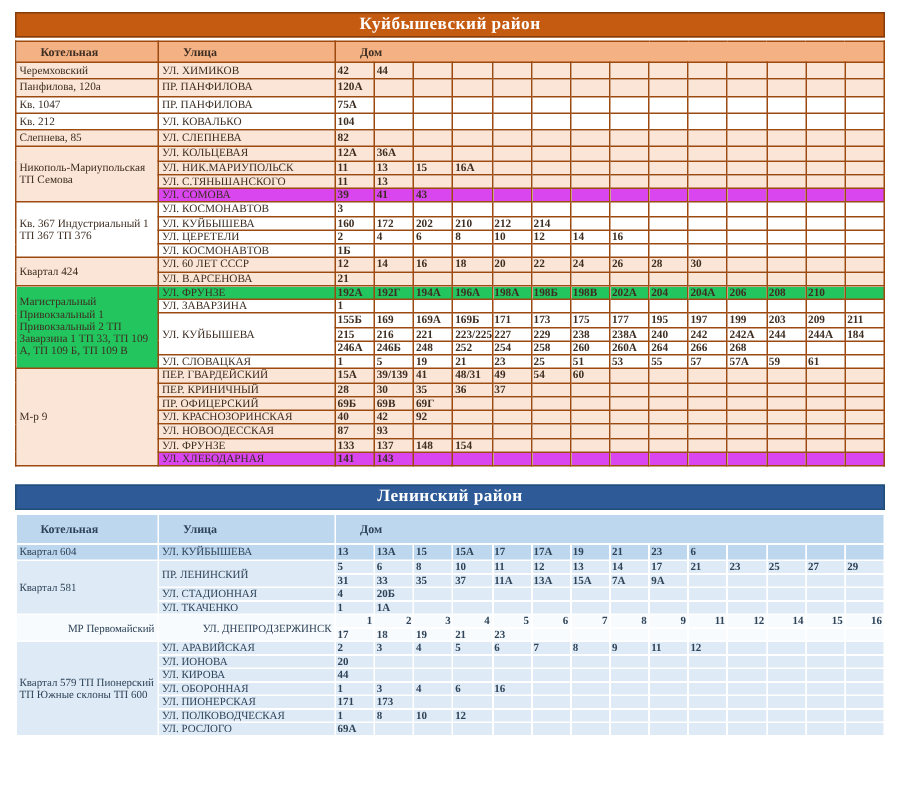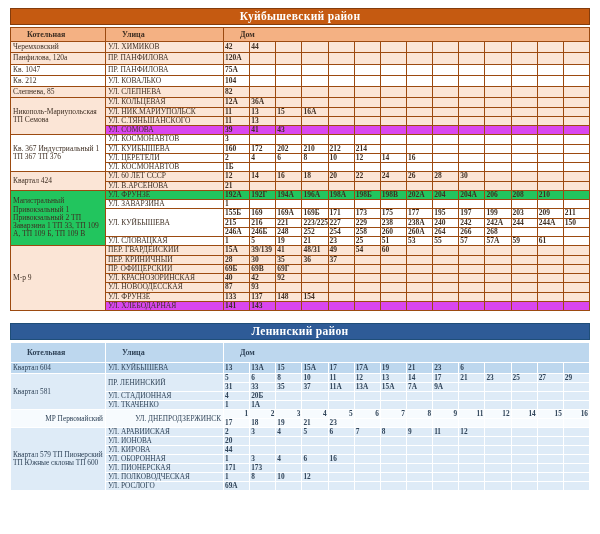--- a/index.html
+++ b/index.html
@@ -409,21 +409,21 @@
             <td class="house">223/225</td>
             <td class="house">227</td>
             <td class="house">229</td>
             <td class="house">238</td>
             <td class="house">238А</td>
             <td class="house">240</td>
             <td class="house">242</td>
             <td class="house">242А</td>
             <td class="house">244</td>
             <td class="house">244А</td>
-            <td class="house">150</td>
+            <td class="house">184</td>
           </tr>
           <tr style="background: rgb(255, 255, 255);">
             <td class="house">246А</td>
             <td class="house">246Б</td>
             <td class="house">248</td>
             <td class="house">252</td>
             <td class="house">254</td>
             <td class="house">258</td>
             <td class="house">260</td>
             <td class="house">260А</td>

